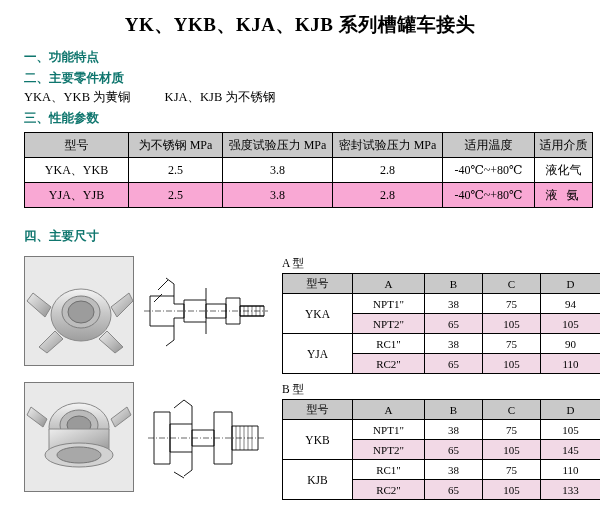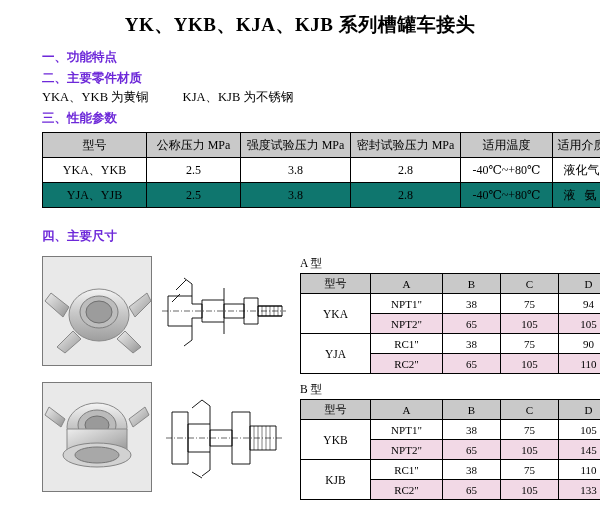--- a/index.html
+++ b/index.html
@@ -13,33 +13,33 @@
     font-family: "Liberation Serif", "DejaVu Serif", serif;
     color: #000000;
     position: relative;
     overflow: hidden;
   }
   .page {
     width: 600px;
     height: 516px;
     position: relative;
     box-sizing: border-box;
-    padding: 0 28px;
+    padding: 0 10px;
   }
   .title {
     text-align: center;
     font-size: 19px;
     font-weight: bold;
     letter-spacing: 0.5px;
     padding-top: 12px;
     padding-bottom: 7px;
     font-family: "Liberation Serif", "DejaVu Serif", serif;
   }
   .section-head {
-    color: #6d28d9;
+    color: #0f766e;
     font-weight: bold;
     font-size: 12.5px;
     margin: 4px 0 2px 14px;
     font-family: "Liberation Sans", sans-serif;
   }
   .body-text {
     font-size: 12.5px;
     line-height: 1.45;
     margin: 0 4px 0 14px;
     text-indent: 0;
@@ -68,21 +68,21 @@
     text-align: center;
     font-size: 12px;
     height: 22px;
     padding: 1px 2px;
   }
   table.perf thead th {
     background: #c9c9c9;
     font-weight: normal;
   }
   table.perf tbody tr.shade2 td {
-    background: #0f766e;
+    background: #f9a8d4;
   }
   .sp { letter-spacing: 3px; }
 
   
   .dims-wrap {
     margin-top: 7px;
     position: relative;
   }
   .dim-row {
     display: flex;
@@ -161,21 +161,21 @@
       <col style="width:104px">
         <col style="width:94px">
         <col style="width:110px">
         <col style="width:110px">
         <col style="width:92px">
         <col style="width:58px">
     </colgroup>
     <thead>
       <tr>
         <th>型号</th>
-        <th>公称压力 MPa</th>
+        <th>为不锈钢 MPa</th>
         <th>强度试验压力 MPa</th>
         <th>密封试验压力 MPa</th>
         <th>适用温度</th>
         <th>适用介质</th>
       </tr>
     </thead>
     <tbody>
       <tr>
         <td>YKA、YKB</td>
         <td>2.5</td>

